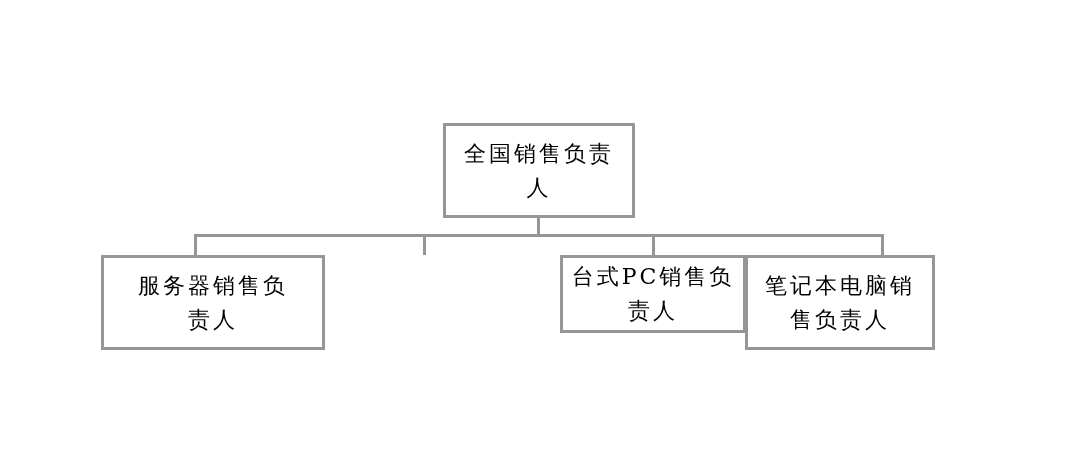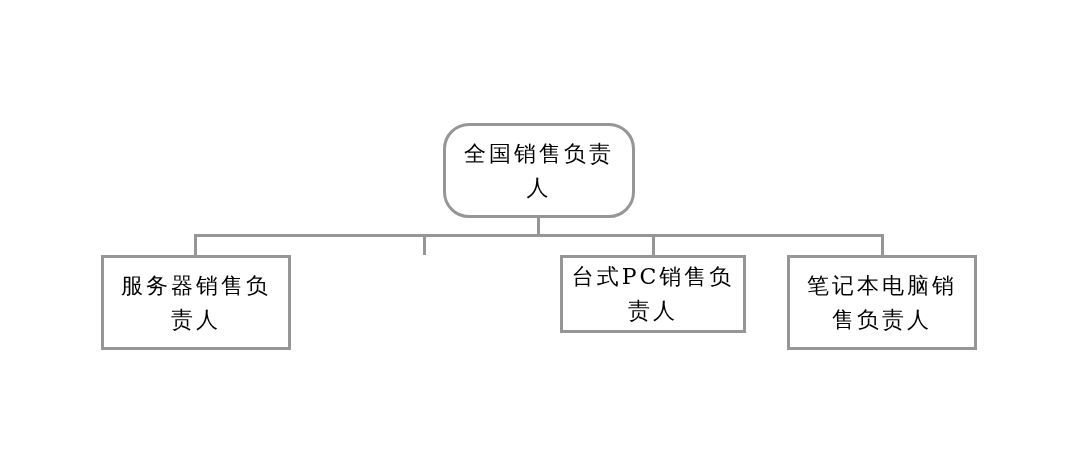--- a/index.html
+++ b/index.html
@@ -45,34 +45,34 @@
 
 <div class="canvas">
 
   <div class="conn v" style="left:537px; top:217px; height:20px;"></div>
   <div class="conn h" style="left:194px; top:234px; width:690px;"></div>
   <div class="conn v" style="left:194px; top:234px; height:21px;"></div>
   <div class="conn v" style="left:423px; top:234px; height:21px;"></div>
   <div class="conn v" style="left:652px; top:234px; height:21px;"></div>
   <div class="conn v" style="left:881px; top:234px; height:21px;"></div>
 
-  <div class="node" style="left:443px; top:123px; width:192px; height:95px;border-radius:26px;">
+  <div class="node" style="left:443px; top:123px; width:192px; height:95px;">
     <div class="line">全国销售负责</div>
     <div class="line">人</div>
   </div>
 
-  <div class="node" style="left:101px; top:255px; width:190px; height:95px;">
+  <div class="node" style="left:101px; top:255px; width:224px; height:95px;">
     <div class="line">服务器销售负</div>
     <div class="line">责人</div>
   </div>
 
 
   <div class="node" style="left:560px; top:255px; width:186px; height:78px;">
     <div class="line">台式PC销售负</div>
     <div class="line">责人</div>
   </div>
 
-  <div class="node" style="left:787px; top:255px; width:190px; height:95px;">
+  <div class="node" style="left:745px; top:255px; width:190px; height:95px;">
     <div class="line">笔记本电脑销</div>
     <div class="line">售负责人</div>
   </div>
 
 </div>
 
 </body></html>

